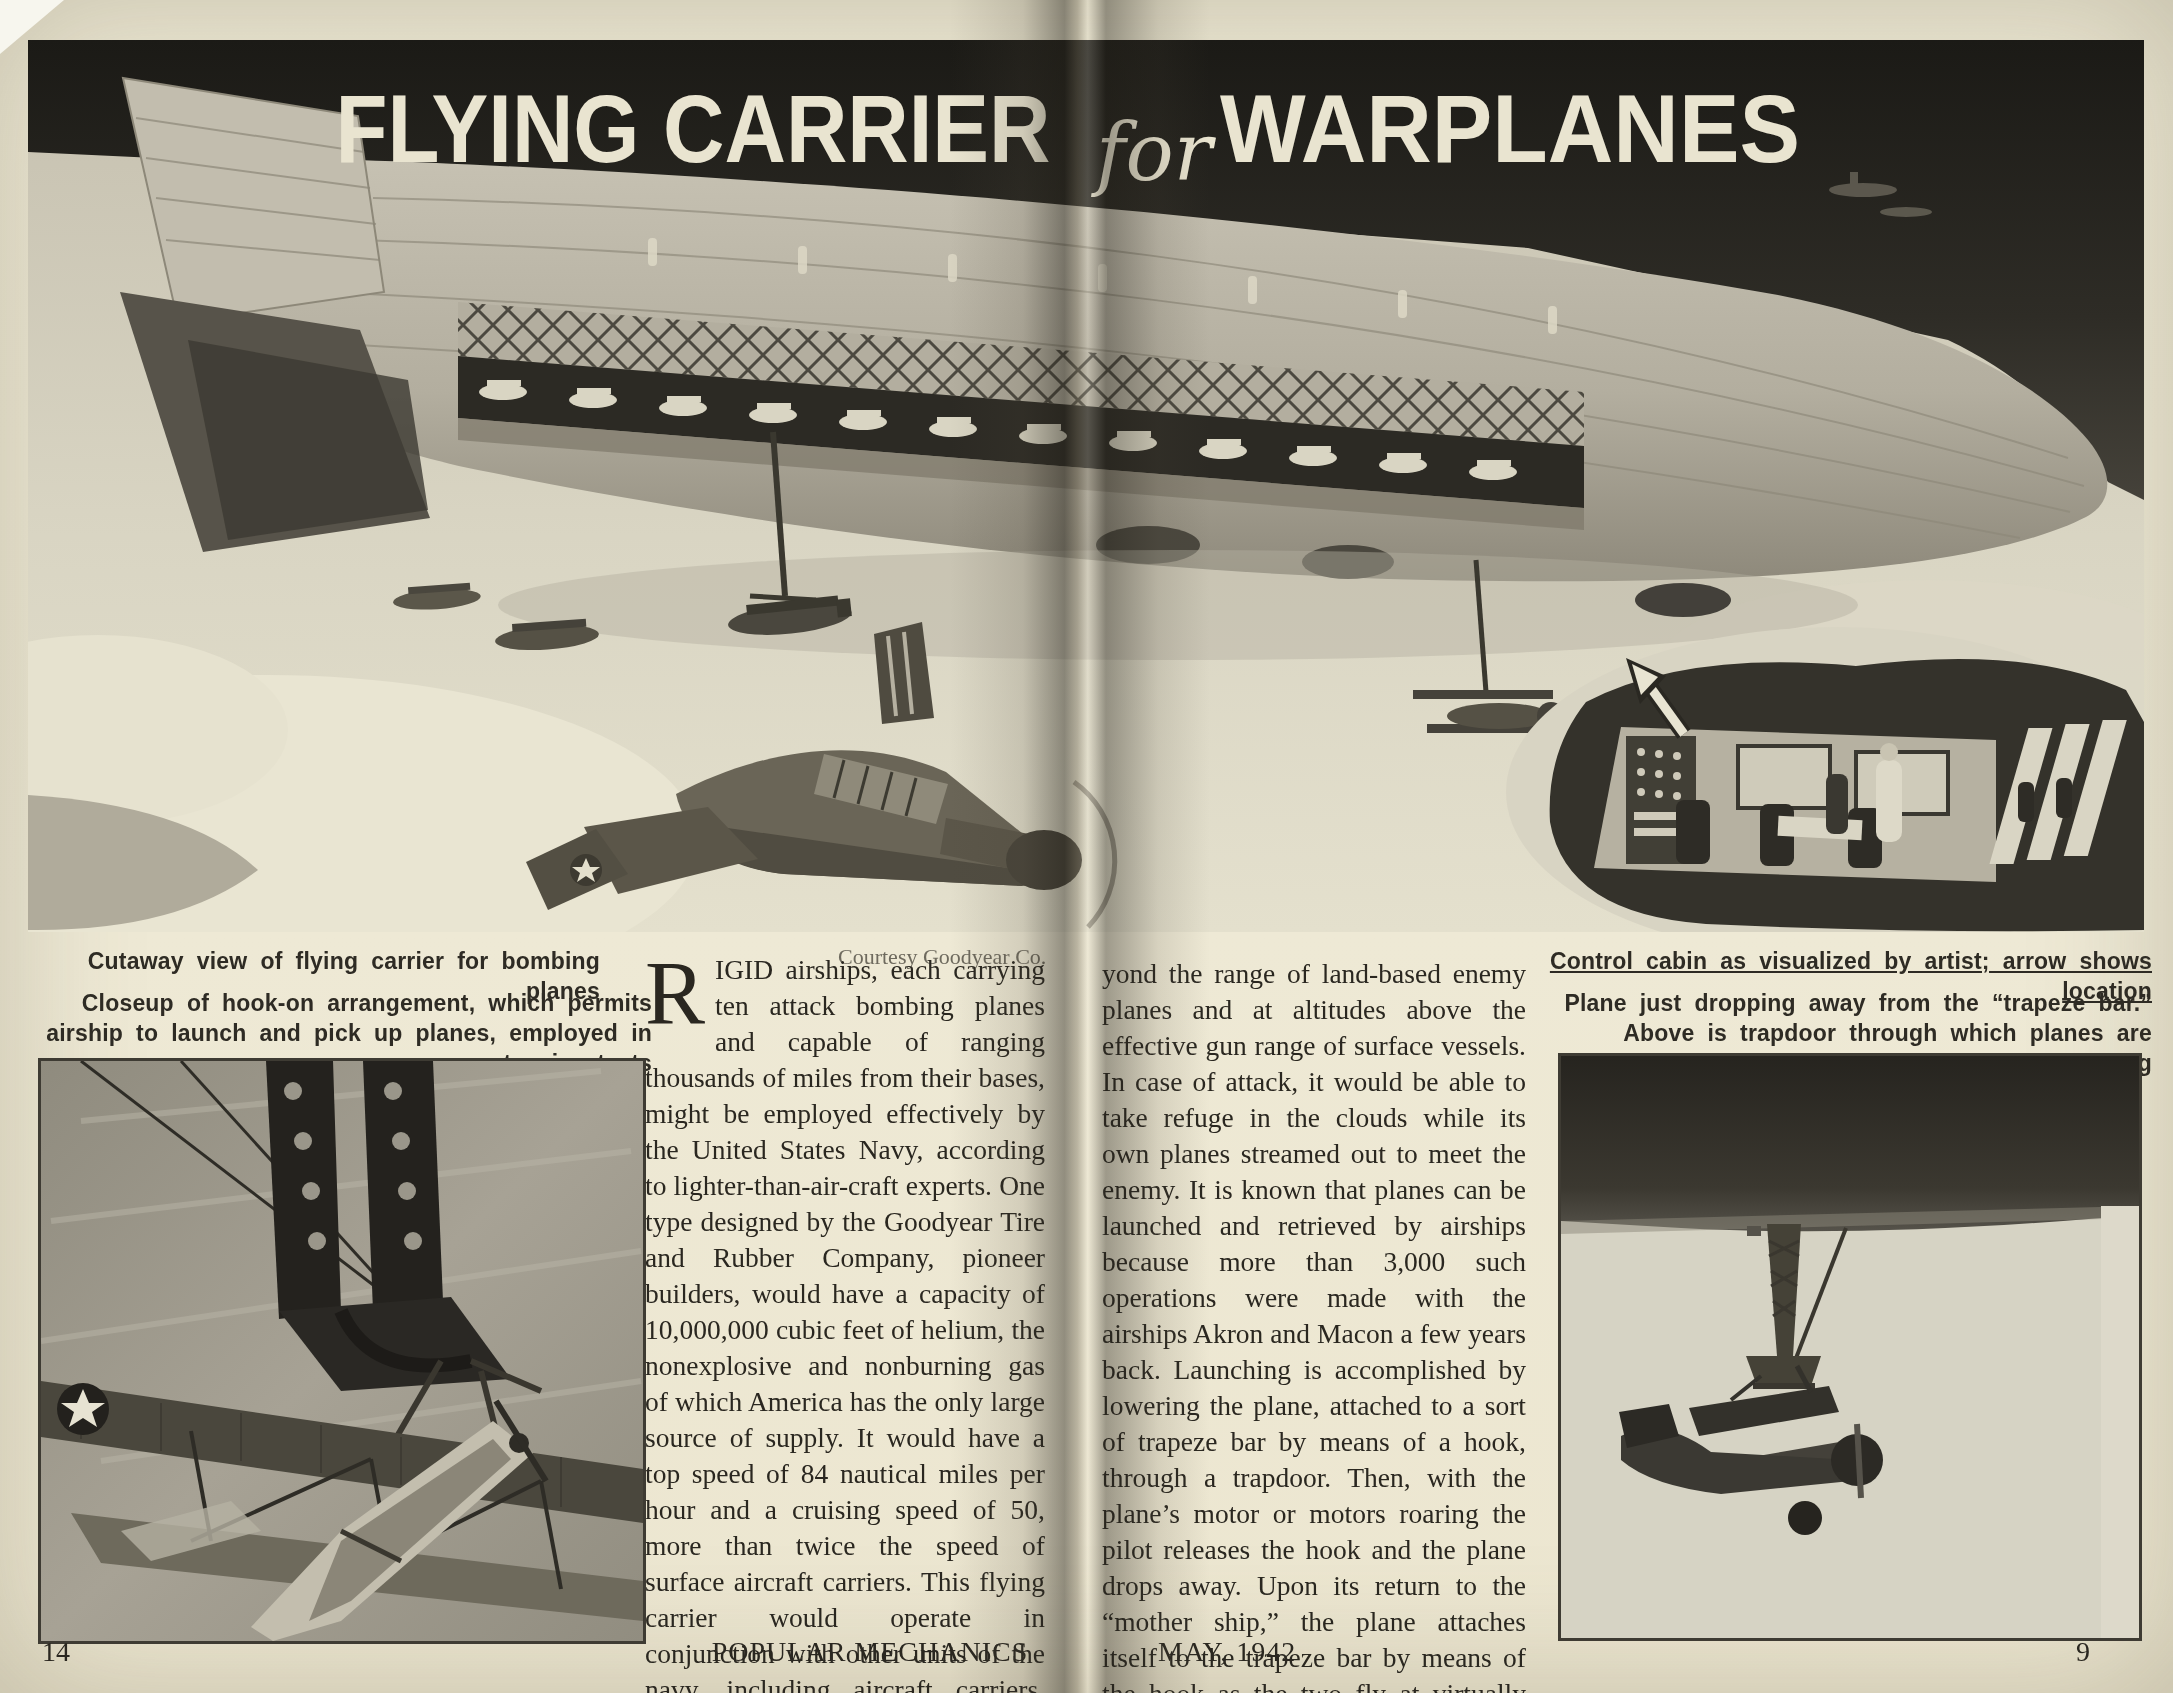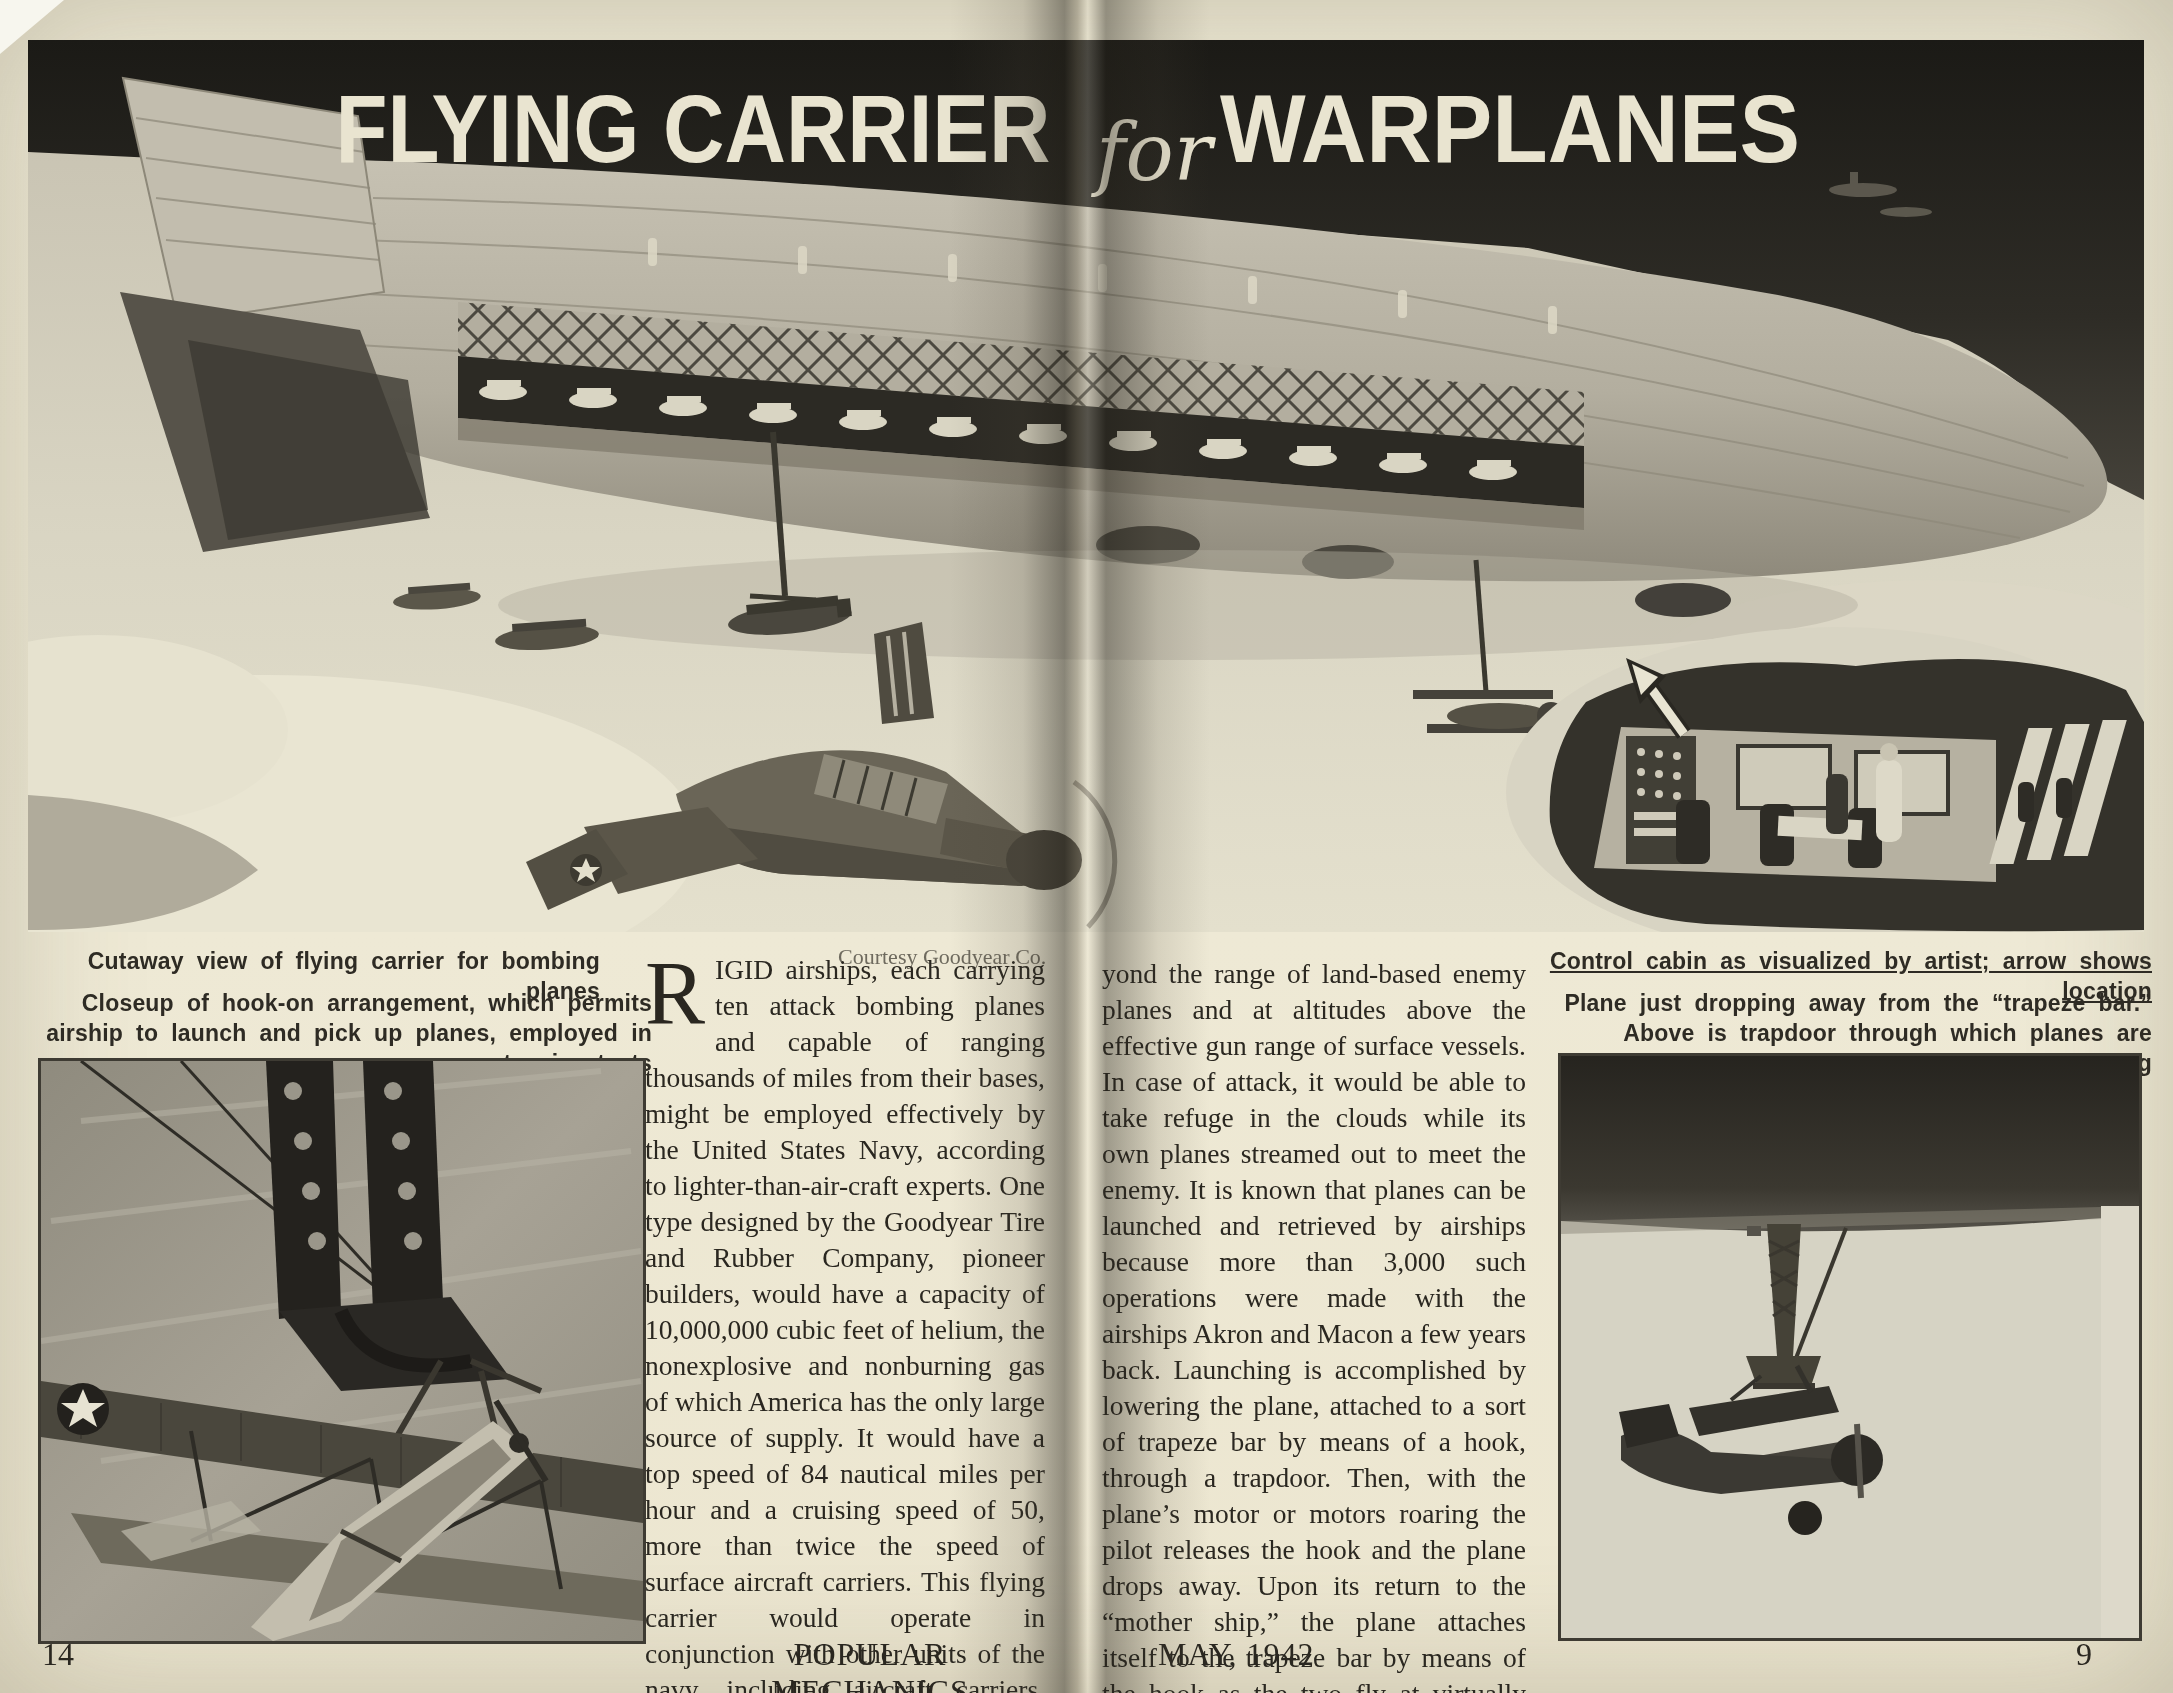--- a/index.html
+++ b/index.html
@@ -22,21 +22,21 @@
     font-size:22px;color:#6e6a5e;filter:blur(.4px);}
   .bodycol{position:absolute;font-family:"Liberation Serif",serif;font-size:27.5px;line-height:36px;
     color:#2a2720;text-align:justify;}
   #col1{left:645px;top:952px;width:400px;height:678px;}
   #col2{left:1102px;top:956px;width:424px;height:662px;}
   .dropcap{float:left;font-size:90px;line-height:72px;padding:6px 10px 0 0;color:#2a2720;}
   .photo{position:absolute;border:3px solid #3e3b33;box-sizing:border-box;background:#a9a496;}
   #photo-left{left:38px;top:1058px;width:608px;height:586px;}
   #photo-right{left:1558px;top:1053px;width:584px;height:588px;}
   .photo svg{display:block;width:100%;height:100%;}
-  .footer{position:absolute;top:1636px;font-family:"Liberation Serif",serif;font-size:32px;color:#2a2720;}
+  .footer{position:absolute;top:1636px;font-family:"Liberation Serif",serif;font-size:28px;color:#2a2720;}
   #pg14{left:42px;}
   #mag{left:700px;width:340px;text-align:center;letter-spacing:1px;}
   #date{left:1158px;letter-spacing:1px;}
   #pg15{left:2076px;}
   #gutter{position:absolute;left:950px;top:0;width:260px;height:1693px;pointer-events:none;
     background:linear-gradient(90deg,
       rgba(74,68,55,0) 0%,rgba(74,68,55,.16) 28%,rgba(38,35,27,.46) 44%,
       rgba(110,103,85,.40) 49%,rgba(238,233,217,.22) 53%,
       rgba(38,35,27,.40) 60%,rgba(74,68,55,.14) 80%,rgba(74,68,55,0) 100%);}
 </style>

